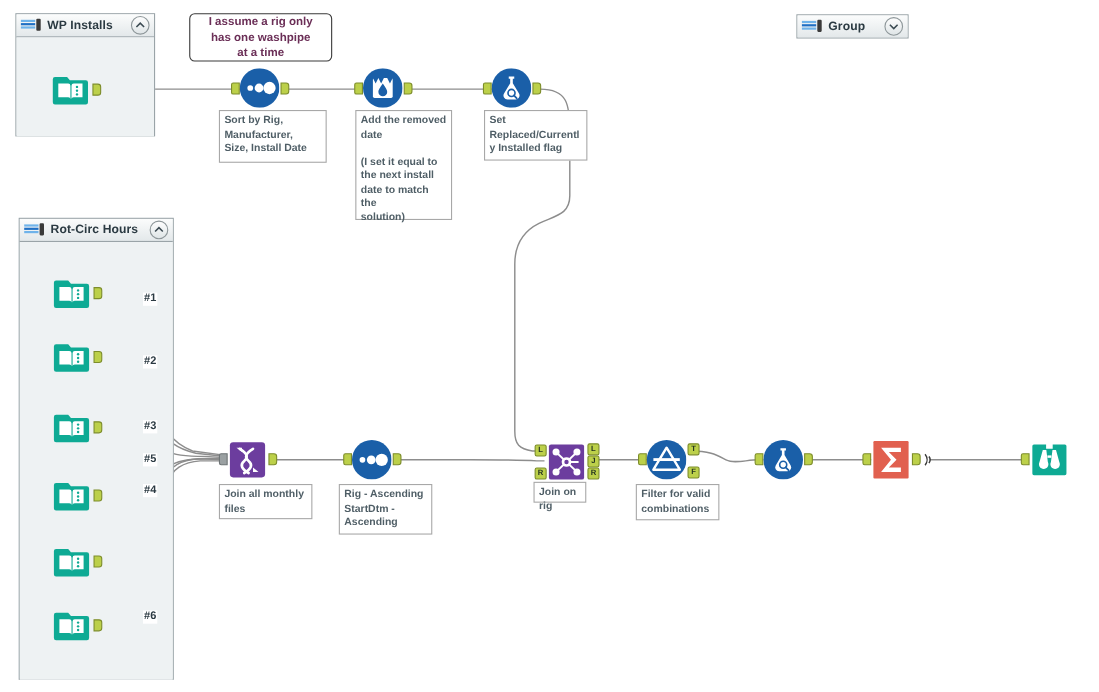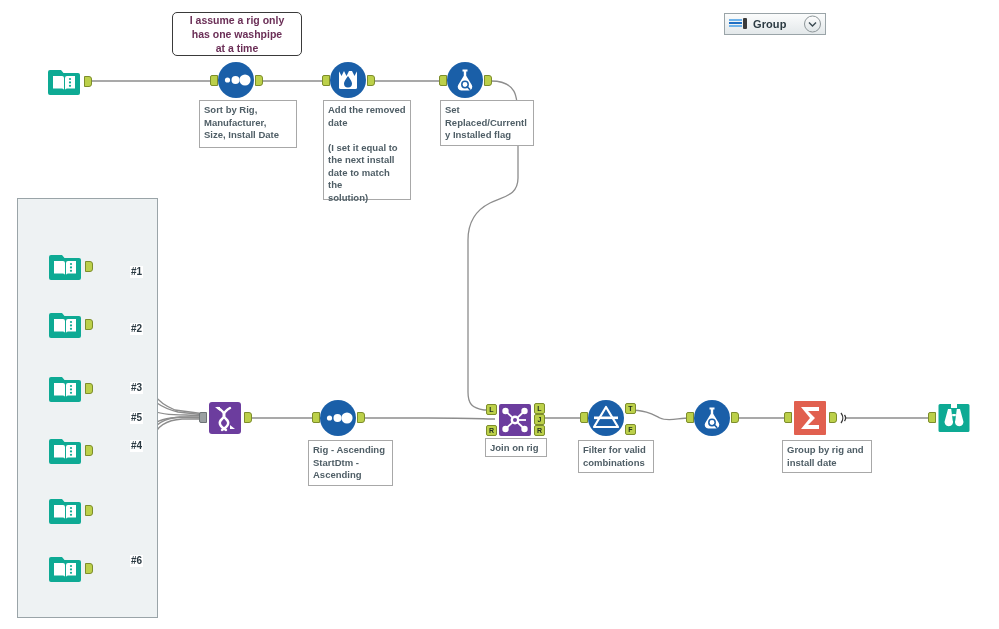--- a/index.html
+++ b/index.html
@@ -103,22 +103,53 @@
       <path d="M537,418 L588,418"></path>
 
       <path d="M628,410 C646,410 652,414 660,418 C668,422 678,418 690,418 L694,418"></path>
 
       <path d="M738,418 L792,418"></path>
 
       <path d="M845,418 L934,418"></path>
     </g>
   </svg>
 
+  <div class="container" style="left:14px;top:12px;width:127px;height:112px;">
+    <div class="container-header">
+      <span class="cont-icon">
+        <i class="bar b1"></i>
+          <i class="bar b2"></i>
+          <i class="bar b3"></i>
+          <i class="chip"></i>
+      </span>
+      <span class="container-title">WP Installs</span>
+      <span class="collapse-btn">
+        <svg width="9" height="7" viewBox="0 0 9 7">
+            <path d="M1,5 L4.5,1.5 L8,5" fill="none" stroke="#3b4a52" stroke-width="1.4"></path>
+          </svg>
+      </span>
+    </div>
+    <div class="container-body"></div>
+  </div>
 
   <div class="container" style="left:17px;top:198px;width:141px;height:420px;">
+    <div class="container-header">
+      <span class="cont-icon">
+        <i class="bar b1"></i>
+          <i class="bar b2"></i>
+          <i class="bar b3"></i>
+          <i class="chip"></i>
+      </span>
+      <span class="container-title">Rot-Circ Hours</span>
+      <span class="collapse-btn">
+        <svg width="9" height="7" viewBox="0 0 9 7">
+            <path d="M1,5 L4.5,1.5 L8,5" fill="none" stroke="#3b4a52" stroke-width="1.4"></path>
+          </svg>
+      </span>
+    </div>
     <div class="container-body"></div>
   </div>
 
   <div class="container" style="left:724px;top:13px;width:102px;height:22px;background:#f3f5f6;">
     <div class="container-header" style="height:20px;border-bottom:0;">
       <span class="cont-icon">
         <i class="bar b1"></i>
           <i class="bar b2"></i>
           <i class="bar b3"></i>
           <i class="chip"></i>
@@ -381,30 +412,30 @@
   <div class="anchor in" style="left:928px;top:412px;"></div>
   <div class="tool" style="left:936px;top:400px;">
     <svg viewBox="0 0 36 36">
       <path d="M4,4 h11 v4 h6 V4 h11 a1.5,1.5 0 0 1 1.5,1.5 v25 a1.5,1.5 0 0 1 -1.5,1.5 H4 a1.5,1.5 0 0 1 -1.5,-1.5 v-25 A1.5,1.5 0 0 1 4,4 z" fill="#0eaa94"></path>
       <path d="M12,9 h3.2 l1.4,11 a4.3,4.3 0 1 1 -7.6,0 z" fill="#ffffff"></path>
       <path d="M24,9 h-3.2 l-1.4,11 a4.3,4.3 0 1 0 7.6,0 z" fill="#ffffff"></path>
       <rect x="16.2" y="14" width="3.6" height="2.2" fill="#ffffff"></rect>
     </svg>
   </div>
 
+  <div class="note" style="left:199px;top:440px;width:85px;height:32px;">
+    <span>Join all monthly
+files</span>
+  </div>
   <div class="note" style="left:308px;top:440px;width:85px;height:46px;">
     <span>Rig - Ascending
 StartDtm -
 Ascending</span>
   </div>
-  <div class="note" style="left:485px;top:438px;width:62px;height:19px;">
+  <div class="note" style="left:485px;top:438px;width:48px;height:19px;">
     <span>Join on rig</span>
   </div>
   <div class="note" style="left:578px;top:440px;width:76px;height:33px;">
     <span>Filter for valid
 combinations</span>
   </div>
-  <div class="note" style="left:782px;top:440px;width:90px;height:33px;">
-    <span>Group by rig and
-install date</span>
-  </div>
 
 </div>
 
 </body></html>

